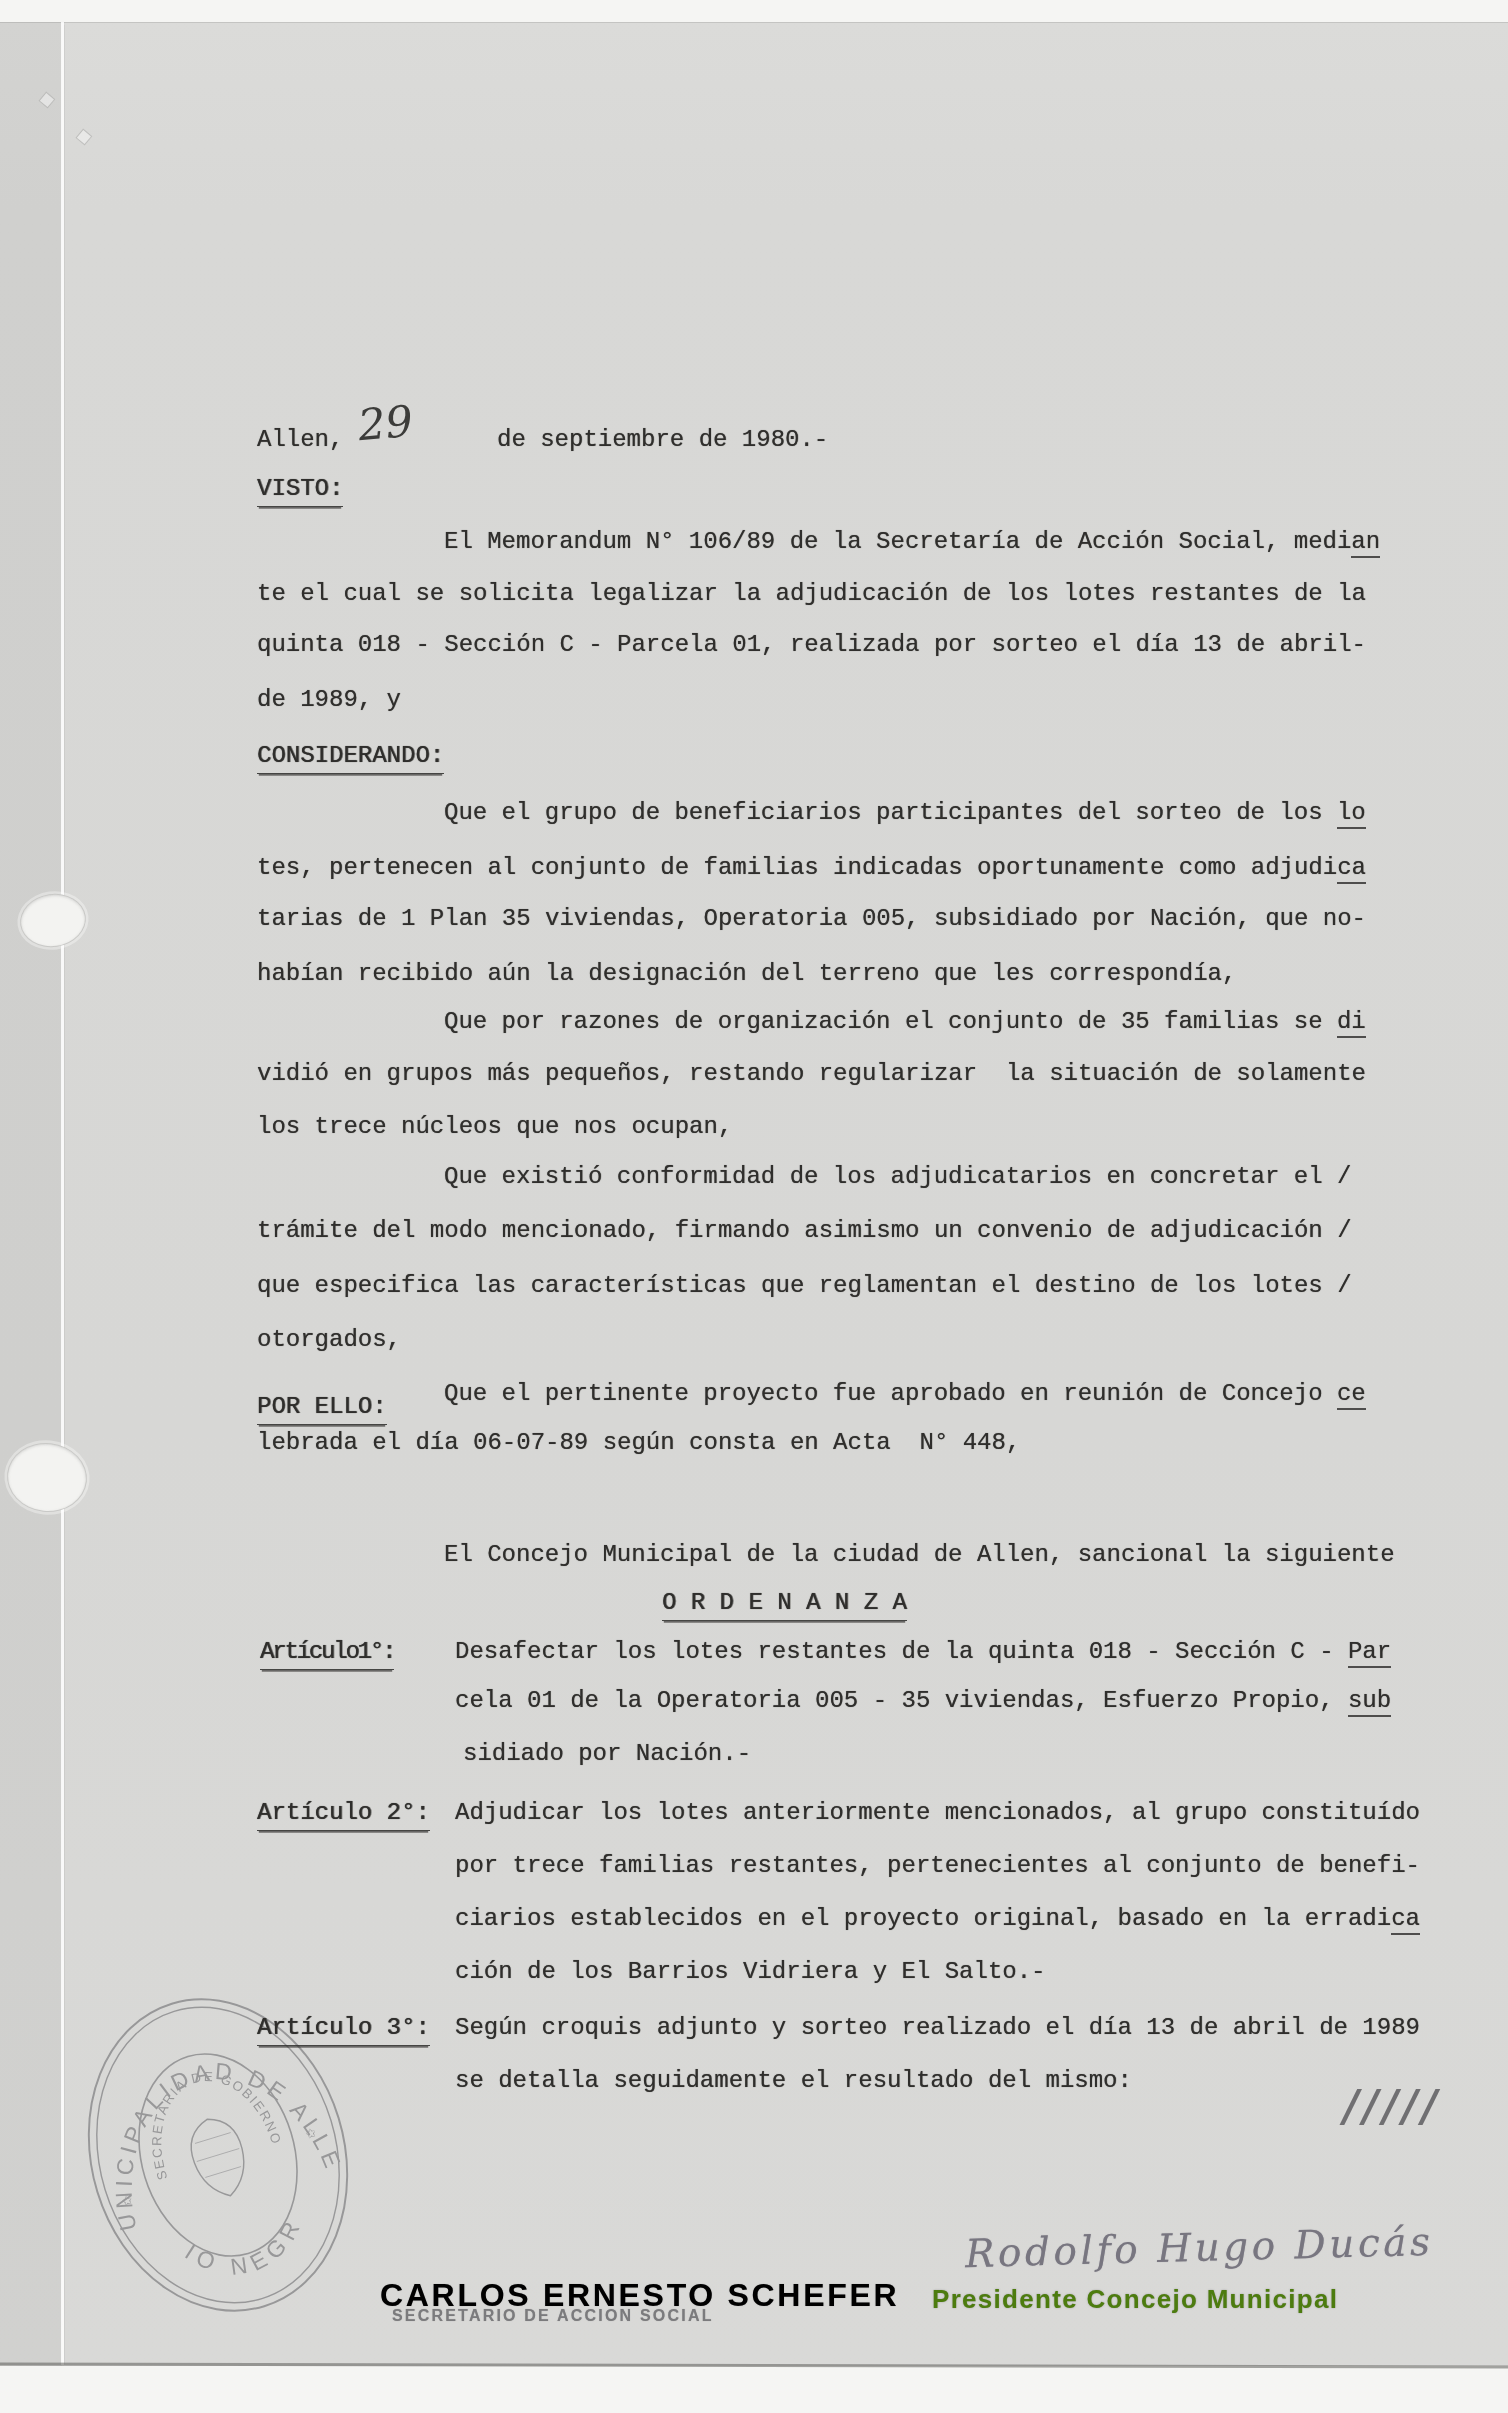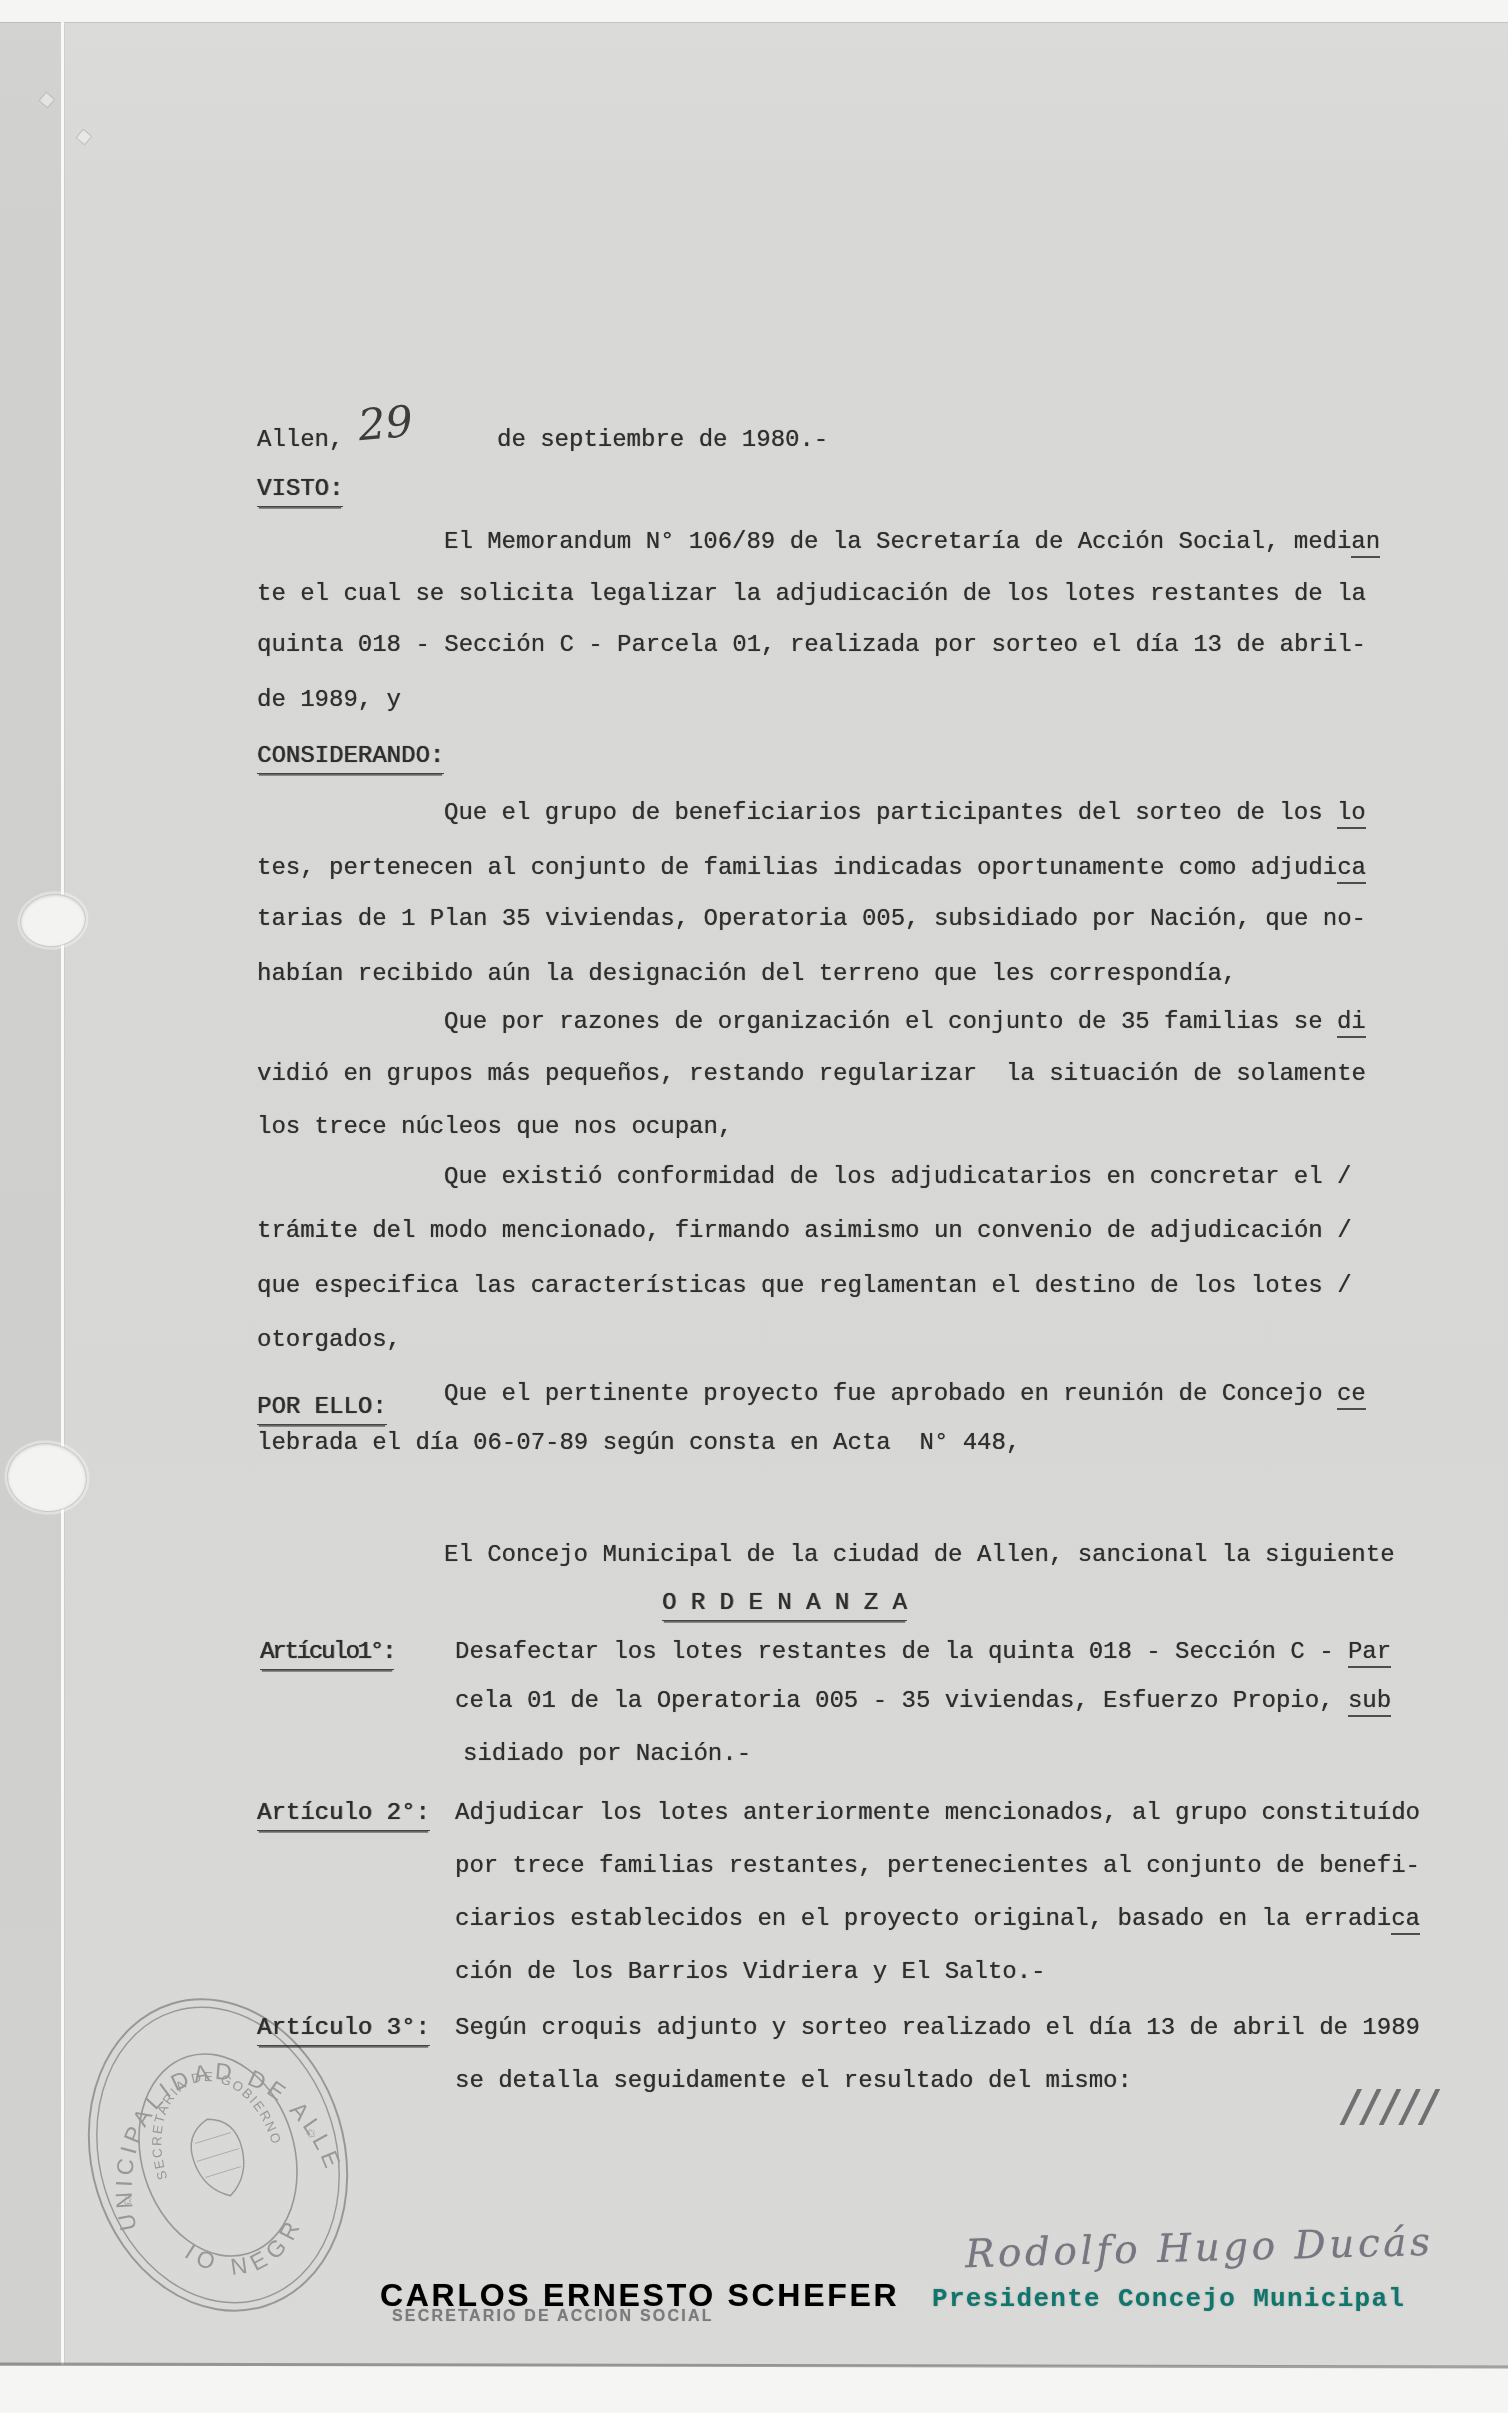--- a/index.html
+++ b/index.html
@@ -41,22 +41,22 @@
   
   .sec-name{position:absolute;left:380px;top:2277px;font-family:"Liberation Sans",sans-serif;
         font-size:32px;font-weight:600;letter-spacing:2.7px;color:#000000;
         text-shadow:0 0 0.9px rgba(109,109,111,.7);}
   .sec-title{position:absolute;left:392px;top:2307px;font-family:"Liberation Sans",sans-serif;
         font-size:16px;font-weight:600;letter-spacing:2.2px;color:#7b7b7d;
         text-shadow:0 0 0.9px rgba(123,123,125,.6);}
   .pres-sig{position:absolute;left:965px;top:2225px;font-family:"DejaVu Serif",serif;
         font-style:italic;font-size:39px;color:#787680;letter-spacing:3.5px;
         text-shadow:0 0 0.9px rgba(120,118,128,.6);transform:rotate(-1.5deg);}
-  .pres-title{position:absolute;left:932px;top:2284px;font-family:Liberation Mono, monospace;
-        font-size:26px;font-weight:600;letter-spacing:1.3px;color:#0f766e;
+  .pres-title{position:absolute;left:932px;top:2284px;font-family:Liberation Sans, sans-serif;
+        font-size:26px;font-weight:600;letter-spacing:1.3px;color:#4d7c0f;
         text-shadow:0 0 1.8px rgba(107,107,109,.55);}
 
   .stamp-svg{position:absolute;left:82px;top:1988px;opacity:.82;}
 </style>
 </head>
 <body>
 
 <div class="scan">
 
   <div class="paper"></div>

